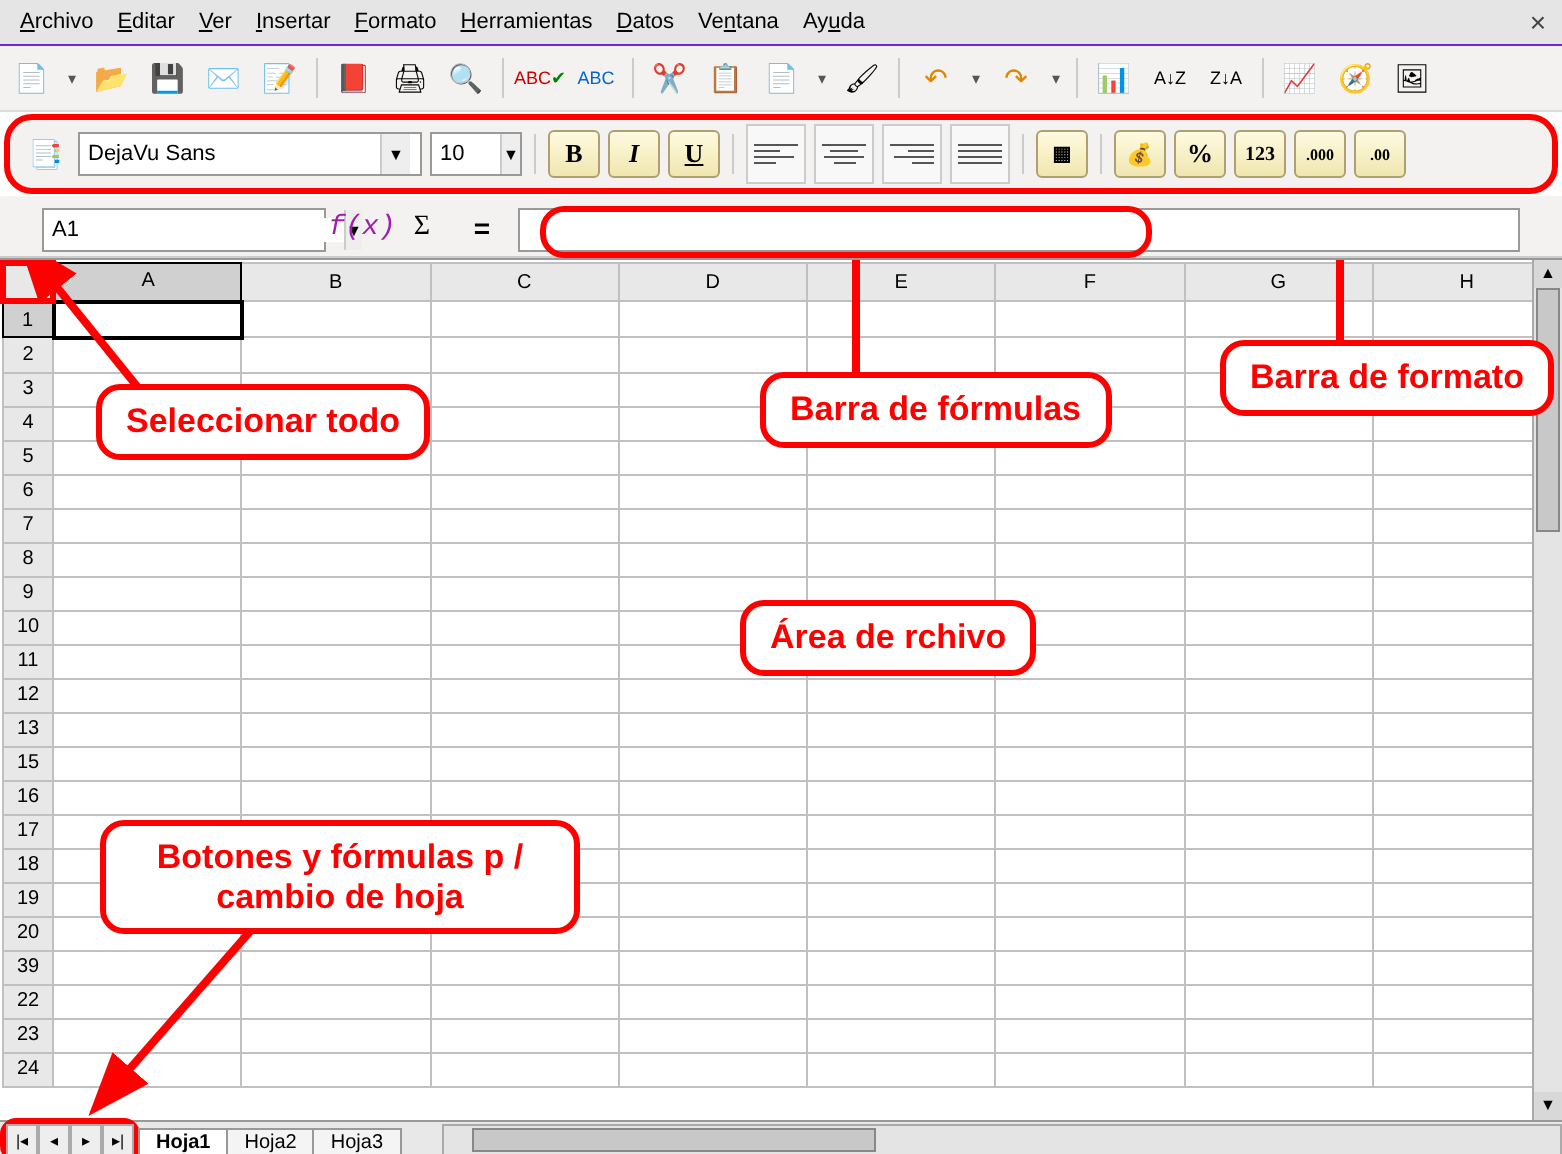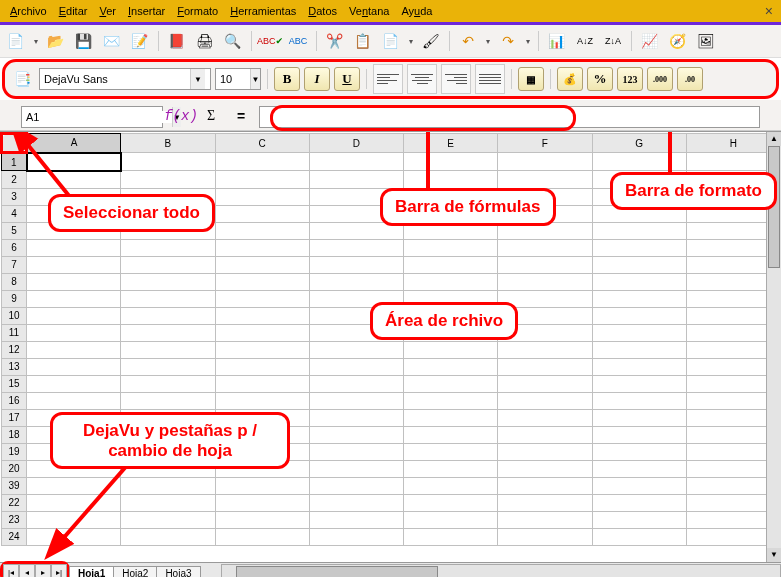--- a/index.html
+++ b/index.html
@@ -1,16 +1,16 @@
 <!DOCTYPE html>
 <html><head>
 <meta charset="utf-8">
 <style>
 html,body{margin:0;padding:0;font-family:sans-serif;font-size:11px;background:#fff;width:781px;height:577px;overflow:hidden;color:#000}
-.menubar{display:flex;align-items:center;height:22px;padding:0 4px;background:#eab308;border-bottom:3px solid #6d28d9}
+.menubar{display:flex;align-items:center;height:22px;padding:0 4px;background:#e5e5e5;border-bottom:1px solid #6d28d9}
 .menubar .mitem{padding:2px 6px;cursor:default}
 .menubar .mitem .u{text-decoration:underline}
 .close-x{margin-left:auto;font-size:14px;padding:0 4px;color:#444}
 .toolbar{display:flex;align-items:center;height:28px;padding:2px 4px;gap:4px;background:#f4f2f0;border-bottom:1px solid #ddd}
 .tbtn{width:22px;height:22px;border:1px solid transparent;border-radius:2px;display:flex;align-items:center;justify-content:center;font-size:14px}
 .sep{width:1px;height:20px;background:#ccc;margin:0 2px}
 .drop{width:8px;font-size:8px;color:#555;display:flex;align-items:center;justify-content:center}
 .fmtbar{display:flex;align-items:center;height:30px;padding:2px 6px;gap:4px;background:#f4f2f0;border:3px solid red;border-radius:14px;margin:1px 2px}
 .combo{display:flex;align-items:center;border:1px solid #999;background:#fff;height:20px}
 .combo input{border:0;outline:0;font-size:11px;padding:0 4px;background:#fff}
@@ -433,21 +433,21 @@
   <div class="vscroll">
     <div class="arup">▲</div>
     <div class="thumb"></div>
     <div class="ardn">▼</div>
   </div>
 
   <div class="callout" style="left:48px;top:62px">Seleccionar todo</div>
   <div class="callout" style="left:380px;top:56px">Barra de fórmulas</div>
   <div class="callout" style="left:610px;top:40px">Barra de formato</div>
   <div class="callout" style="left:370px;top:170px">Área de rchivo</div>
-  <div class="callout" style="left:50px;top:280px;width:210px">DejaVu y pestañas p / cambio de hoja</div>
+  <div class="callout" style="left:50px;top:280px;width:210px">Botones y fórmulas p / cambio de hoja</div>
 
   <svg class="anno" width="781" height="430">
     <defs>
         <marker id="ah" markerWidth="10" markerHeight="10" refX="2" refY="3" orient="auto">
           <path d="M0,0 L0,6 L8,3 z" fill="red"></path>
         </marker>
       </defs>
     <line x1="70" y1="65" x2="24" y2="8" stroke="red" stroke-width="4" marker-end="url(#ah)"></line>
     <line x1="428" y1="56" x2="428" y2="-10" stroke="red" stroke-width="4" marker-end="url(#ah)"></line>
     <line x1="670" y1="40" x2="670" y2="-36" stroke="red" stroke-width="4" marker-end="url(#ah)"></line>

